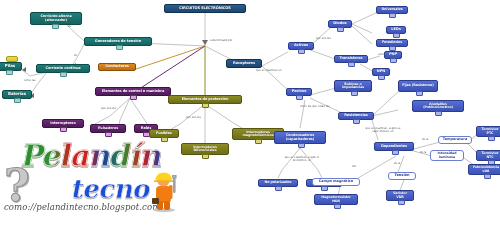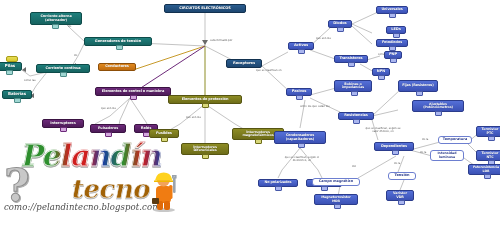--- a/index.html
+++ b/index.html
@@ -83,21 +83,21 @@
   }
   #logo-pelandin{
     left:20px;top:0px;font-size:30px;
     background:linear-gradient(90deg,#2f8f2f 0%,#2f8f2f 22%,#cf1f1f 34%,#cf1f1f 46%,#1b3fa0 58%,#2f8f2f 72%,#cf1f1f 86%,#1b3fa0 100%);
     -webkit-background-clip:text;background-clip:text;color:transparent;
     -webkit-text-stroke:0.8px rgba(255,255,255,.9);
     filter:drop-shadow(0.5px 1px 0 rgba(90,90,90,.55));
     letter-spacing:-1px;
   }
   #logo-tecno{
-    left:70px;top:36px;font-size:26px;color:#a16207;
+    left:70px;top:36px;font-size:26px;color:#1d4ed8;
     -webkit-text-stroke:0.6px rgba(255,255,255,.9);
     filter:drop-shadow(0.5px 1px 0 rgba(90,90,90,.5));
     letter-spacing:-0.5px;
   }
   #logo-url{
     position:absolute;left:2px;top:64px;font-size:8.5px;
     font-family:"DejaVu Serif","Liberation Serif",serif;
     font-style:italic;color:#4a4a4a;letter-spacing:0.1px;
   }
   #logo-q{

